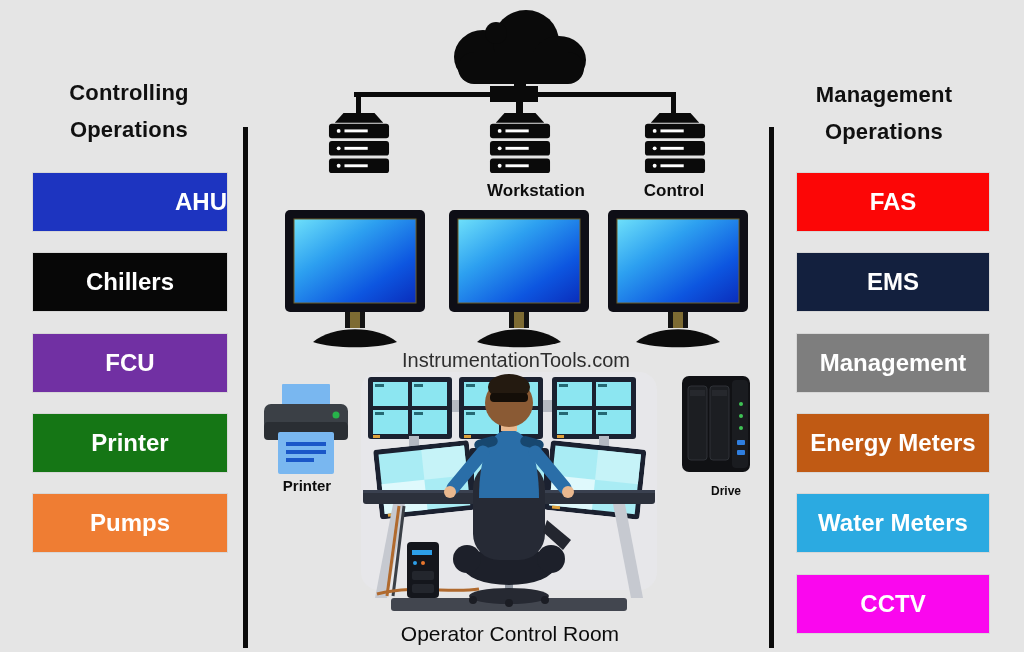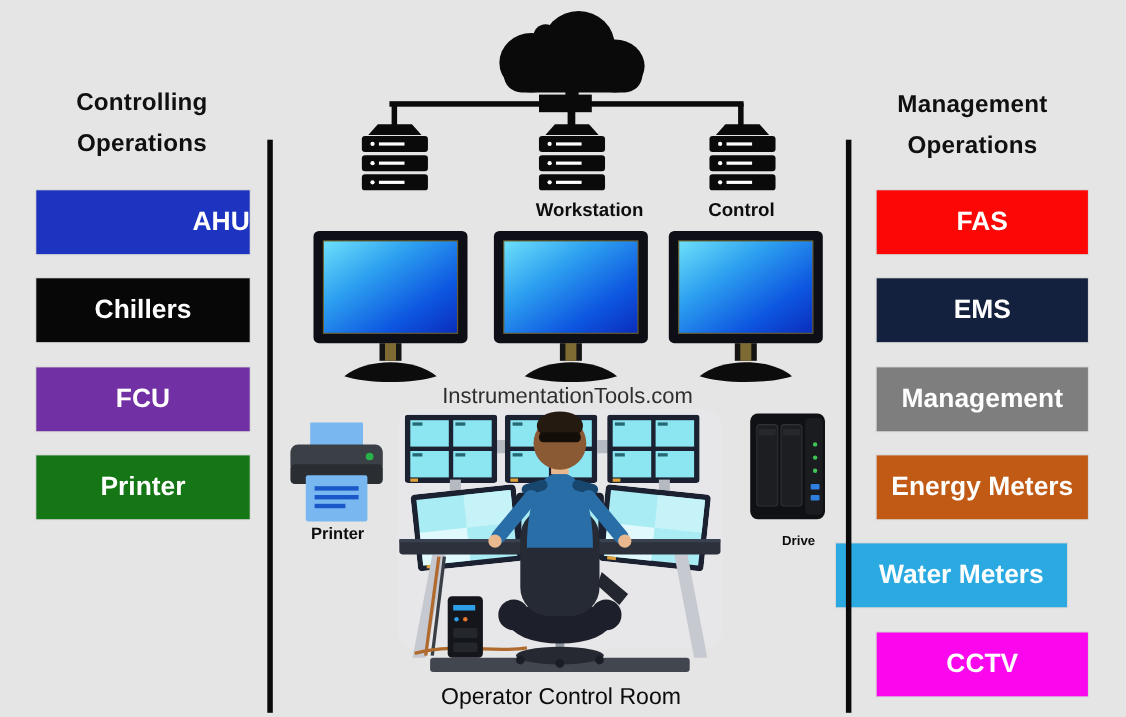--- a/index.html
+++ b/index.html
@@ -35,41 +35,44 @@
     </div>
   <div class="opbox" style="left: 33px; top: 253px; width: 194px; background-color: rgb(7, 7, 7);">
       <span>Chillers</span>
     </div>
   <div class="opbox" style="left: 33px; top: 334px; width: 194px; background-color: rgb(113, 48, 163);">
       <span>FCU</span>
     </div>
   <div class="opbox" style="left: 33px; top: 414px; width: 194px; background-color: rgb(21, 118, 21);">
       <span>Printer</span>
     </div>
+  <div class="opbox" style="left: 33px; top: 494px; width: 194px; background-color: rgb(239, 125, 51);">
+      <span>Pumps</span>
+    </div>
 
   <div class="divider" style="left:243px;"></div>
 
   <div class="col-title" style="left:785px;top:76px;width:198px;">
     <div>Management</div>
     <div>Operations</div>
   </div>
 
   <div class="opbox" style="left: 797px; top: 173px; width: 192px; background-color: rgb(252, 6, 6);">
       <span>FAS</span>
     </div>
   <div class="opbox" style="left: 797px; top: 253px; width: 192px; background-color: rgb(19, 32, 62);">
       <span>EMS</span>
     </div>
   <div class="opbox" style="left: 797px; top: 334px; width: 192px; background-color: rgb(126, 126, 126);">
       <span>Management</span>
     </div>
   <div class="opbox" style="left: 797px; top: 414px; width: 192px; background-color: rgb(192, 90, 20);">
       <span>Energy Meters</span>
     </div>
-  <div class="opbox" style="left: 760px; top: 494px; width: 192px; background-color: rgb(43, 170, 225); padding-left: 18px;">
+  <div class="opbox" style="left: 797px; top: 494px; width: 192px; background-color: rgb(43, 170, 225);">
       <span>Water Meters</span>
     </div>
   <div class="opbox" style="left: 797px; top: 575px; width: 192px; background-color: rgb(250, 7, 238);">
       <span>CCTV</span>
     </div>
 
   <div class="divider" style="left:769px;"></div>
 
   <svg class="abs" style="left:320px;top:0px;" width="392" height="180" viewBox="0 0 392 180">
     <defs>

